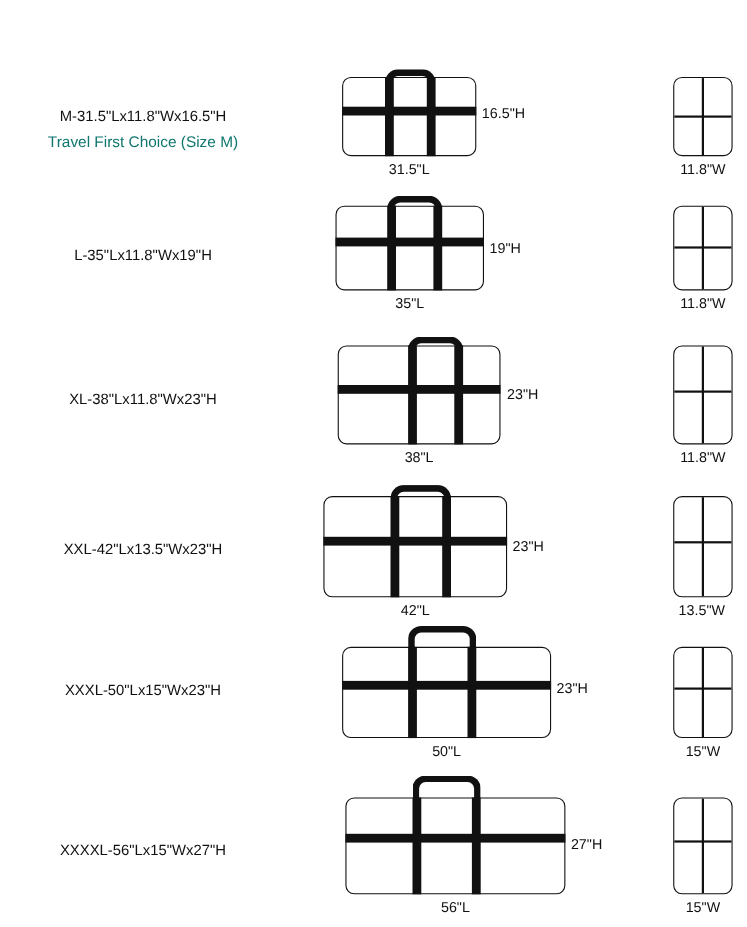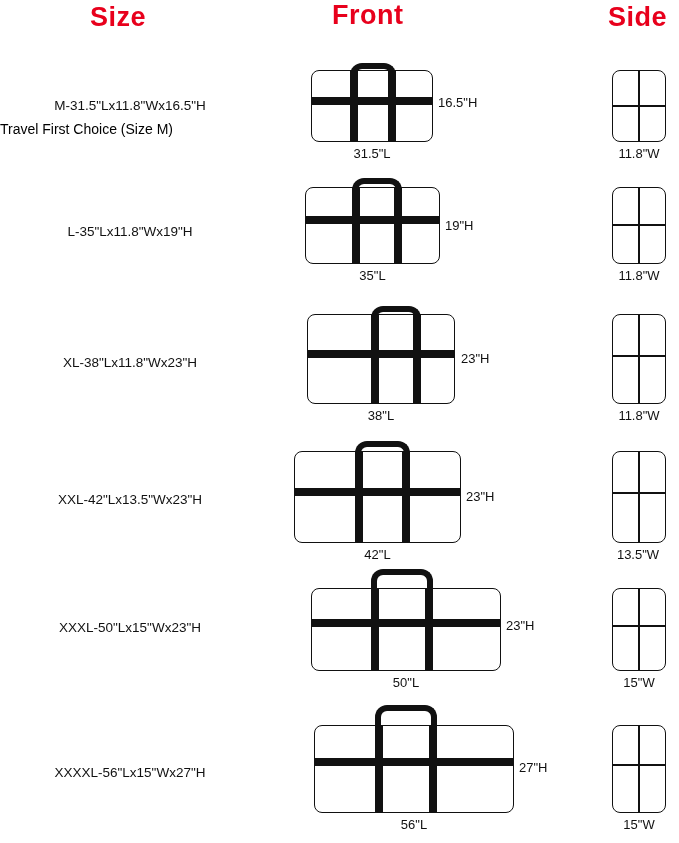--- a/index.html
+++ b/index.html
@@ -52,22 +52,23 @@
     width: 260px;
     text-align: center;
     font-size: 13.5px;
     color: #111111;
     white-space: nowrap;
   }
   .size-note {
     position: absolute;
     left: 0;
     width: 260px;
+    text-align: center;
     font-size: 14px;
-    color: #000000;
+    color: #0f766e;
     white-space: nowrap;
   }
 
   
   .bag-front {
     position: absolute;
   }
   .bag-body {
     position: absolute;
     left: 0;
@@ -128,25 +129,20 @@
     color: #111111;
     white-space: nowrap;
     text-align: center;
   }
 </style>
 </head>
 <body>
 
 <div class="chart">
 
-  <div class="header">
-    <div class="header-cell header-size">Size</div>
-    <div class="header-cell header-front">Front</div>
-    <div class="header-cell header-side">Side</div>
-  </div>
 
   <div class="row" style="top:56px; height:110px;">
     <div class="size-label" style="top:42px;">M-31.5"Lx11.8"Wx16.5"H</div>
     <div class="size-note" style="top:65px;">Travel First Choice (Size M)</div>
 
     <div class="bag-front">
       <div class="handle" style="left:350px; top:7px; width:46px; height:28px;"></div>
       <div class="bag-body" style="left:311px; top:14px; width:122px; height:72px;"></div>
       <div class="strap-h" style="left:311px; top:41px; width:122px; height:8px;"></div>
       <div class="strap-v" style="left:350px; top:14px; width:8px; height:72px;"></div>

